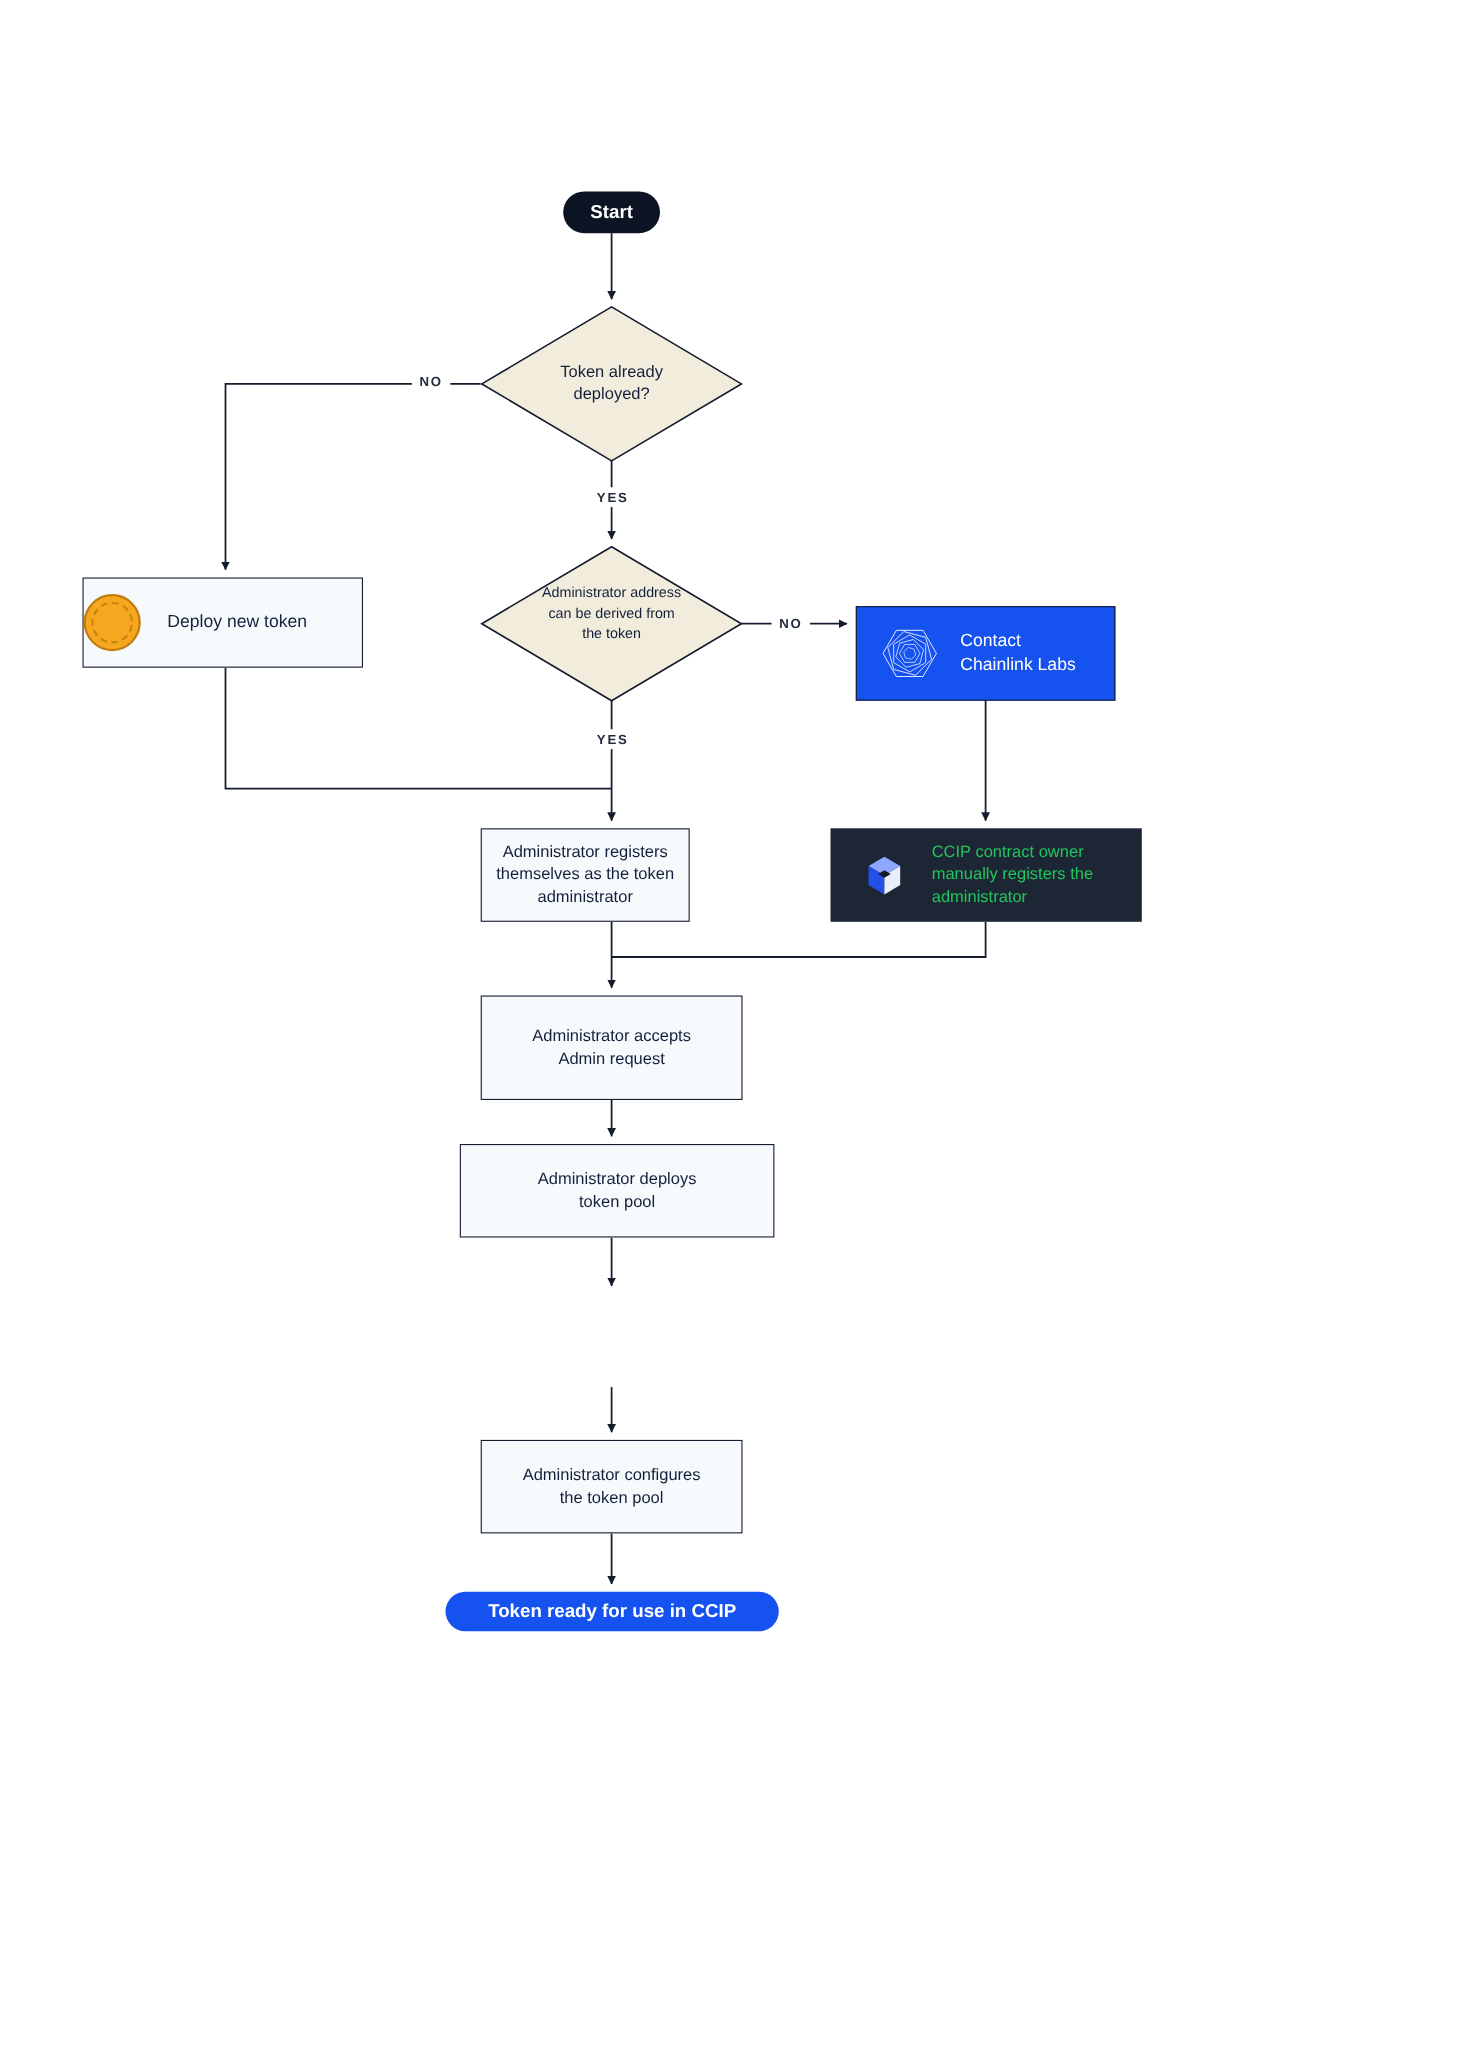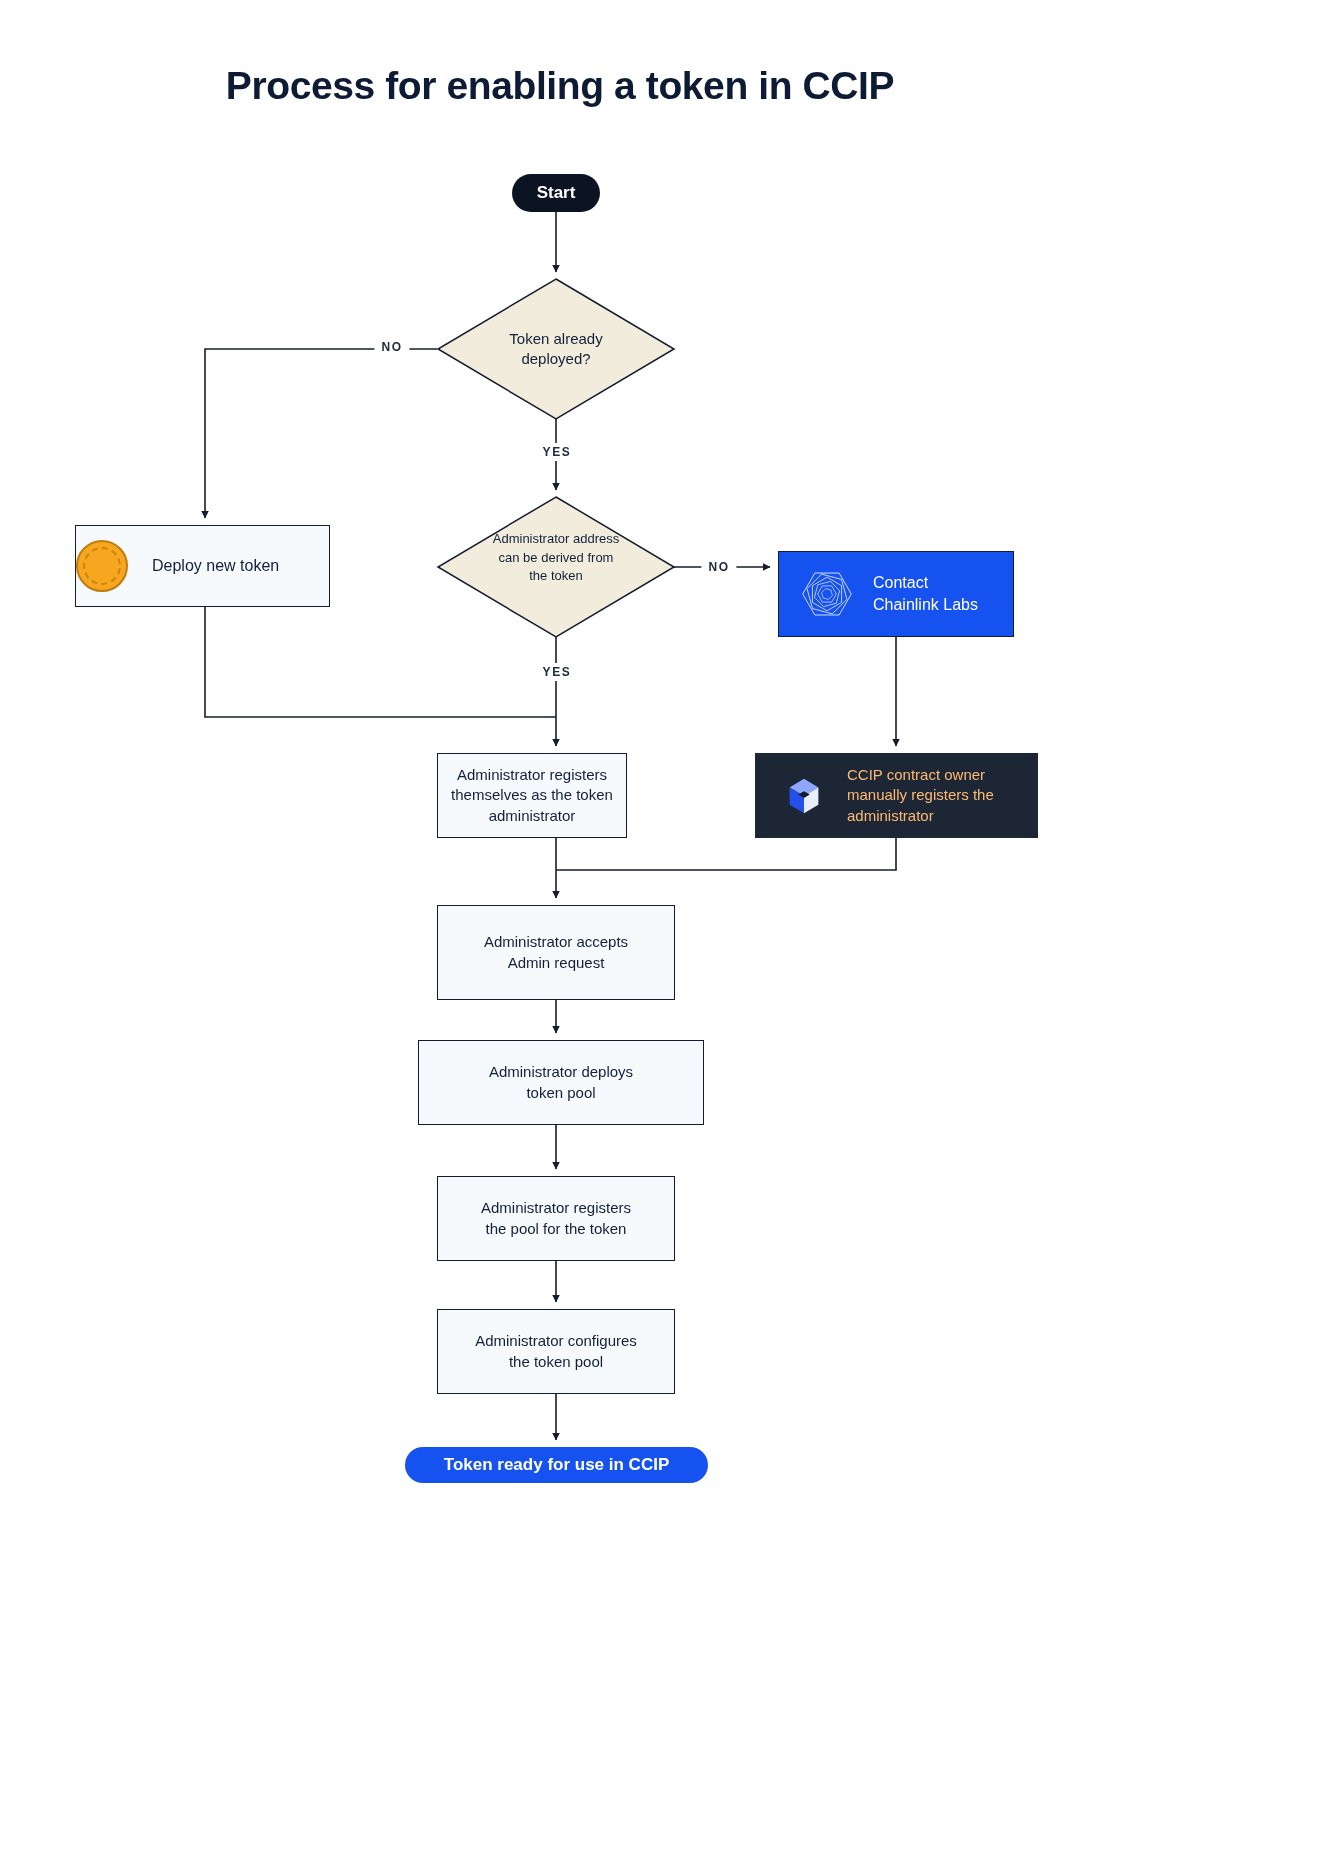--- a/index.html
+++ b/index.html
@@ -41,21 +41,21 @@
 
   .box-contact { left:778px; top:523px; width:236px; height:86px; background:var(--accent-blue,#1652f0);
                  border:1.5px solid var(--line-dark,#141c2e); display:flex; align-items:center;
                  padding-left:20px; color:#ffffff;margin-top:28px; }
   .box-contact .text { margin-left:18px; font-size:16px; line-height:1.4; }
 
   .box-register   { left:437px; top:753px;  width:190px; height:85px; }
   .box-register .label { width:185px; }
 
   .box-dark { left:755px; top:753px; width:283px; height:85px; background:var(--dark-navy,#1d2634);
-              display:flex; align-items:center; padding-left:26px; color:#fdba74; }
+              display:flex; align-items:center; padding-left:26px; color:#22c55e; }
   .box-dark .text { margin-left:20px; font-size:15px; line-height:1.35; width:160px; }
 
   .box-accepts    { left:437px; top:905px;  width:238px; height:95px; }
   .box-accepts .label { width:160px; }
   .box-deploypool { left:418px; top:1040px; width:286px; height:85px; }
   .box-deploypool .label { width:160px; }
   .box-regpool    { left:437px; top:1176px; width:238px; height:85px; }
   .box-regpool .label { width:172px; }
   .box-configure  { left:437px; top:1309px; width:238px; height:85px; }
   .box-configure .label { width:180px; }
@@ -72,21 +72,20 @@
   .lbl-no2  { left:719px; top:567px; }
   .lbl-yes2 { left:557px; top:672px; }
 
   .icon-svg { display:block; flex:0 0 auto; }
 </style>
 </head>
 <body>
 
 <div class="canvas">
 
-  <h1 class="title">Process for enabling a token in CCIP</h1>
 
   <svg class="svg-layer" width="1335" height="1869" viewBox="0 0 1335 1869">
     <defs>
       <marker id="arrowhead" markerWidth="10" markerHeight="10" refX="7.5" refY="4" orient="auto" markerUnits="userSpaceOnUse">
         <path class="arrowhead-fill" d="M0,0 L8,4 L0,8 Z"></path>
       </marker>
     </defs>
 
     <path class="edge" d="M556,212 L556,272" marker-end="url(#arrowhead)"></path>
     <path class="edge" d="M437,349 L205,349 L205,518" marker-end="url(#arrowhead)"></path>
@@ -155,23 +154,20 @@
   </div>
 
   <div class="node process-box box-accepts">
     <span class="label">Administrator accepts Admin request</span>
   </div>
 
   <div class="node process-box box-deploypool">
     <span class="label">Administrator deploys token pool</span>
   </div>
 
-  <div class="node process-box box-regpool">
-    <span class="label">Administrator registers the pool for the token</span>
-  </div>
 
   <div class="node process-box box-configure">
     <span class="label">Administrator configures the token pool</span>
   </div>
 
   <div class="node pill-ready">
     <span>Token ready for use in CCIP</span>
   </div>
 
 </div>

